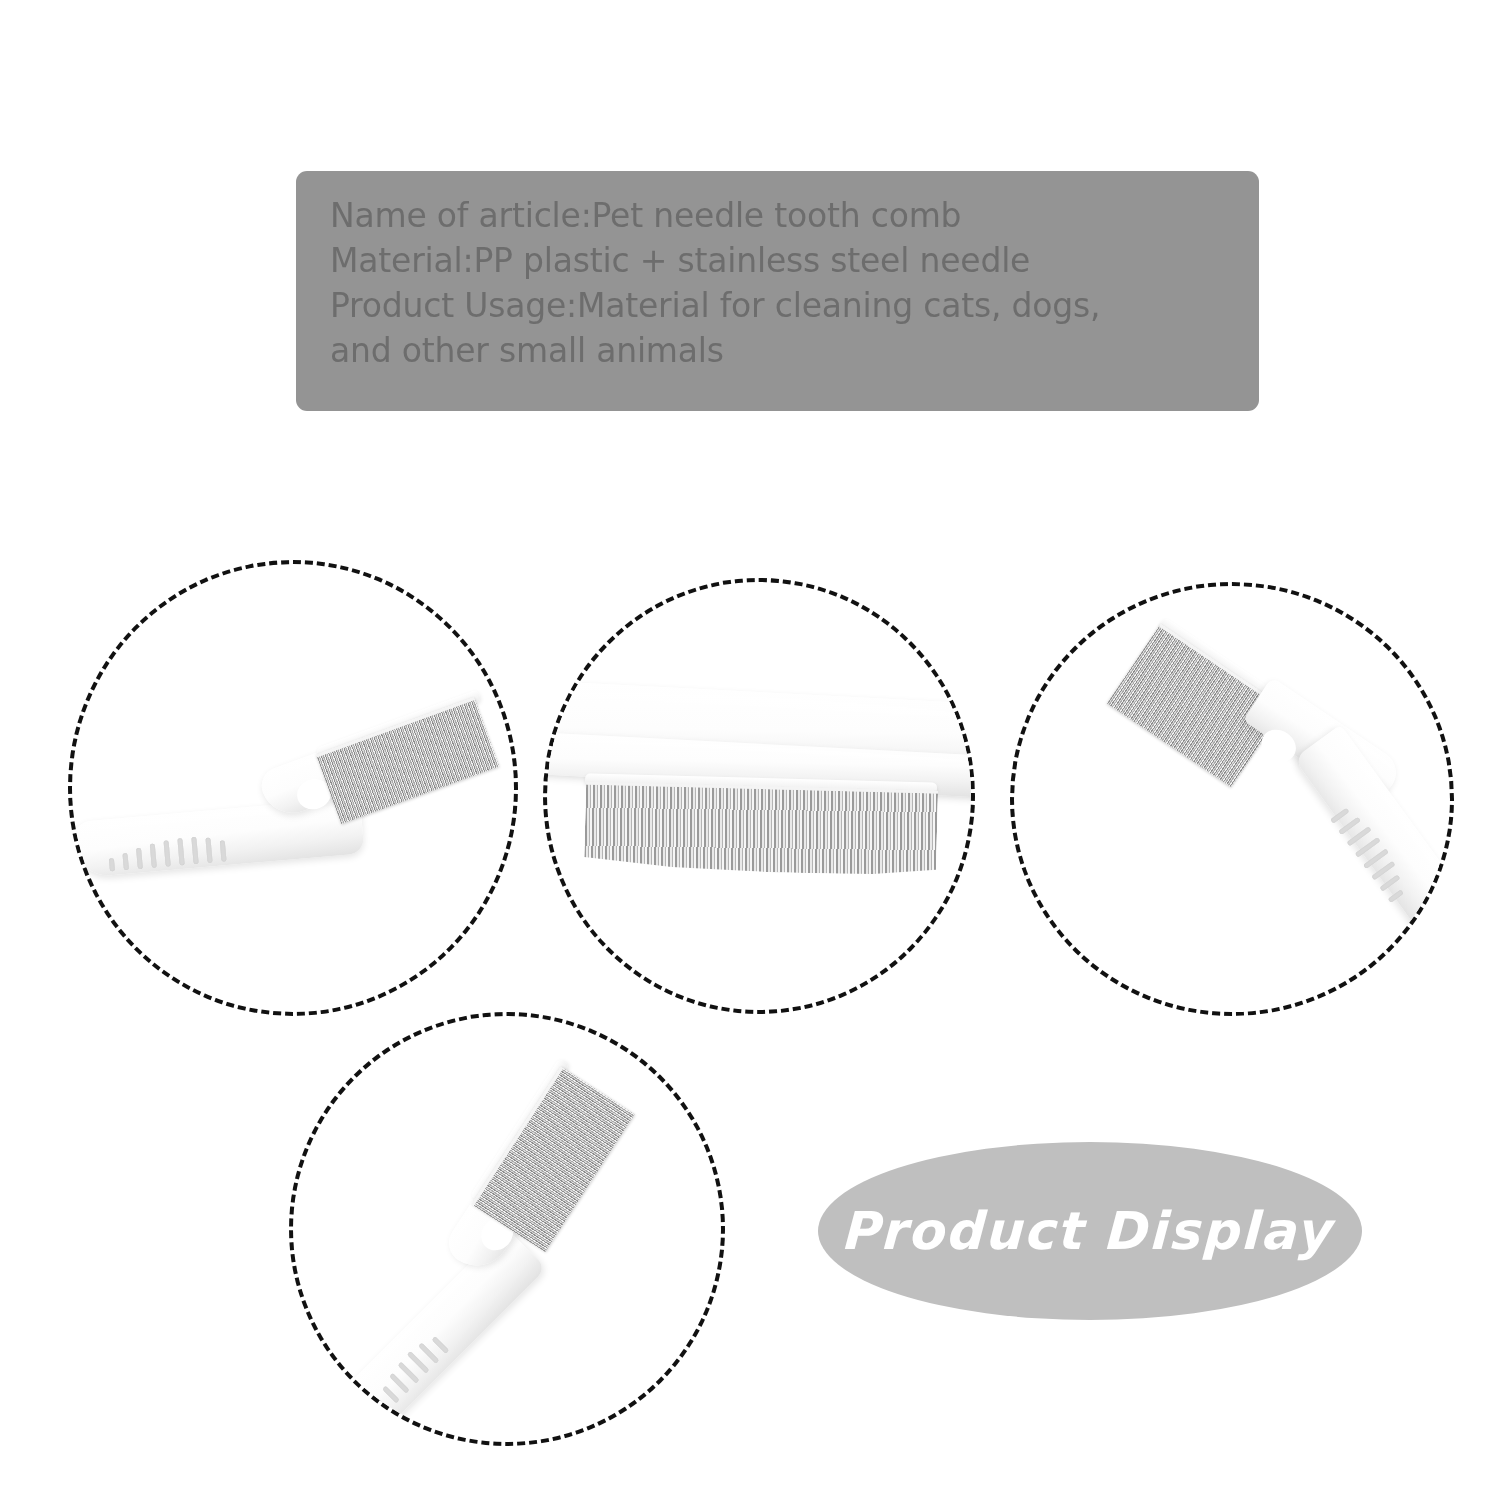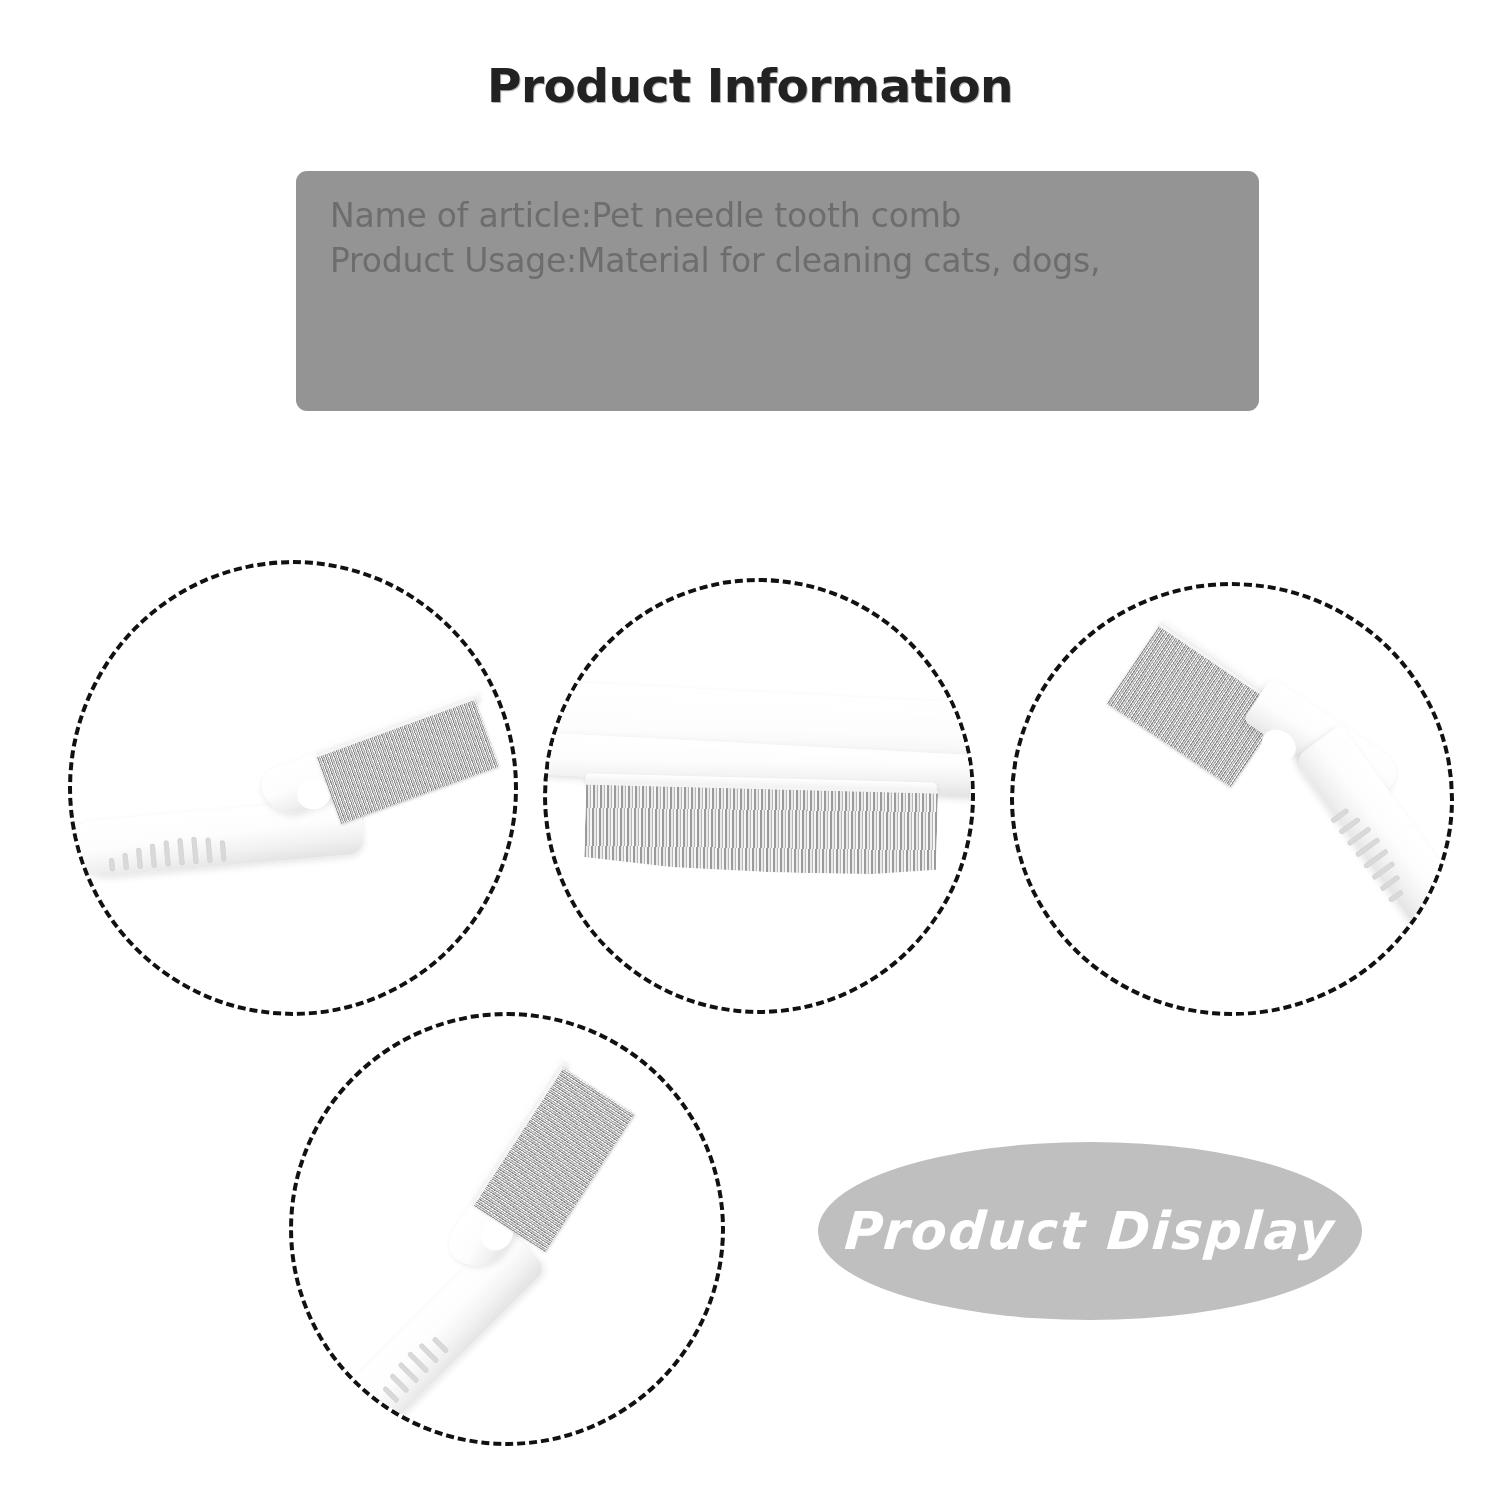--- a/index.html
+++ b/index.html
@@ -133,25 +133,26 @@
     color:#ffffff;
     letter-spacing:2px;
     transform:skewX(-4deg);
   }
 </style>
 </head>
 <body>
 
 <div class="page">
 
-  <div class="page-title">Product Information</div>
 
   <div class="info-panel">
     <div class="info-line">Name of article:Pet needle tooth comb</div>
+    <div class="info-line">Material:PP plastic + stainless steel needle</div>
     <div class="info-line">Product Usage:Material for cleaning cats, dogs,</div>
+    <div class="info-line">and other small animals</div>
   </div>
 
   <div class="shot" style="left:68px; top:560px; width:450px; height:456px;">
     <div class="shot-inner">
       <div class="comb" style="left:-10px; top:95px; width:470px; height:250px; transform:rotate(-14deg);">
 
         <div class="handle" style="left:0px; top:130px; width:290px; height:56px; border-radius:40px 10px 30px 70px; transform:rotate(9deg);"></div>
         <div class="handle" style="left:200px; top:96px; width:190px; height:50px; border-radius:24px 12px 10px 40px; transform:rotate(-6deg);"></div>
 
         <div class="grips" style="left:34px; top:144px; height:30px; transform:rotate(9deg);">

